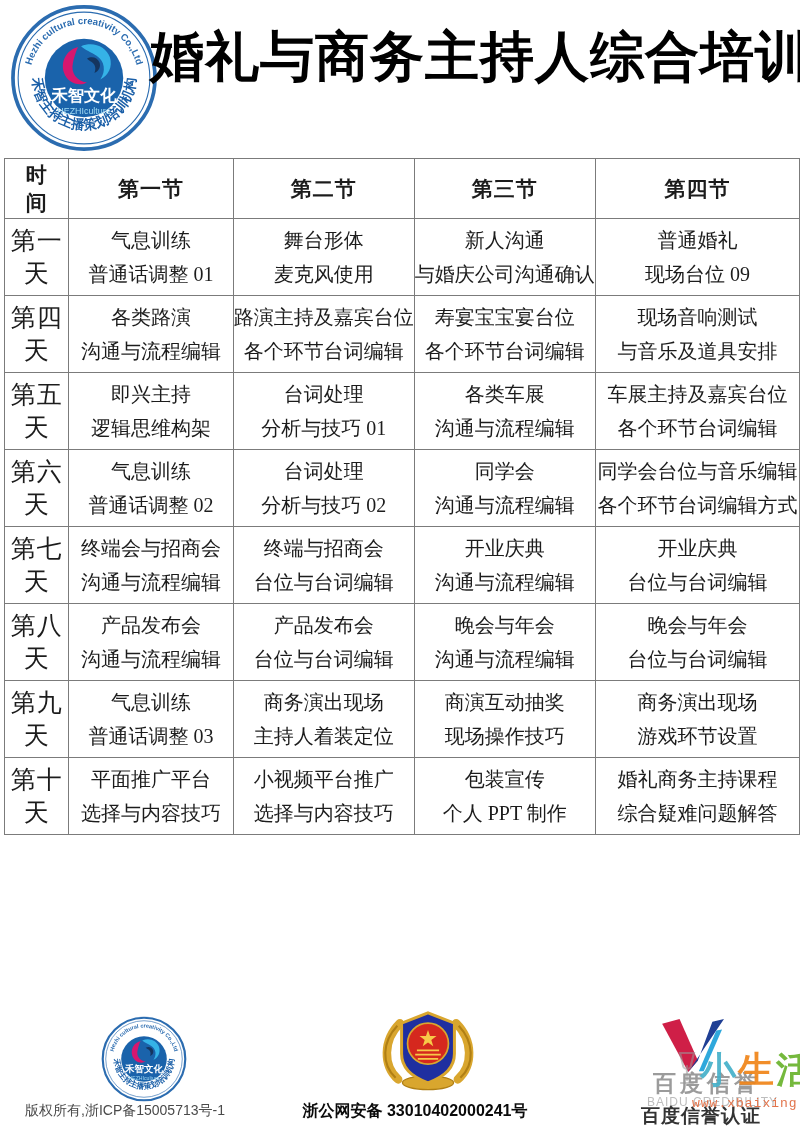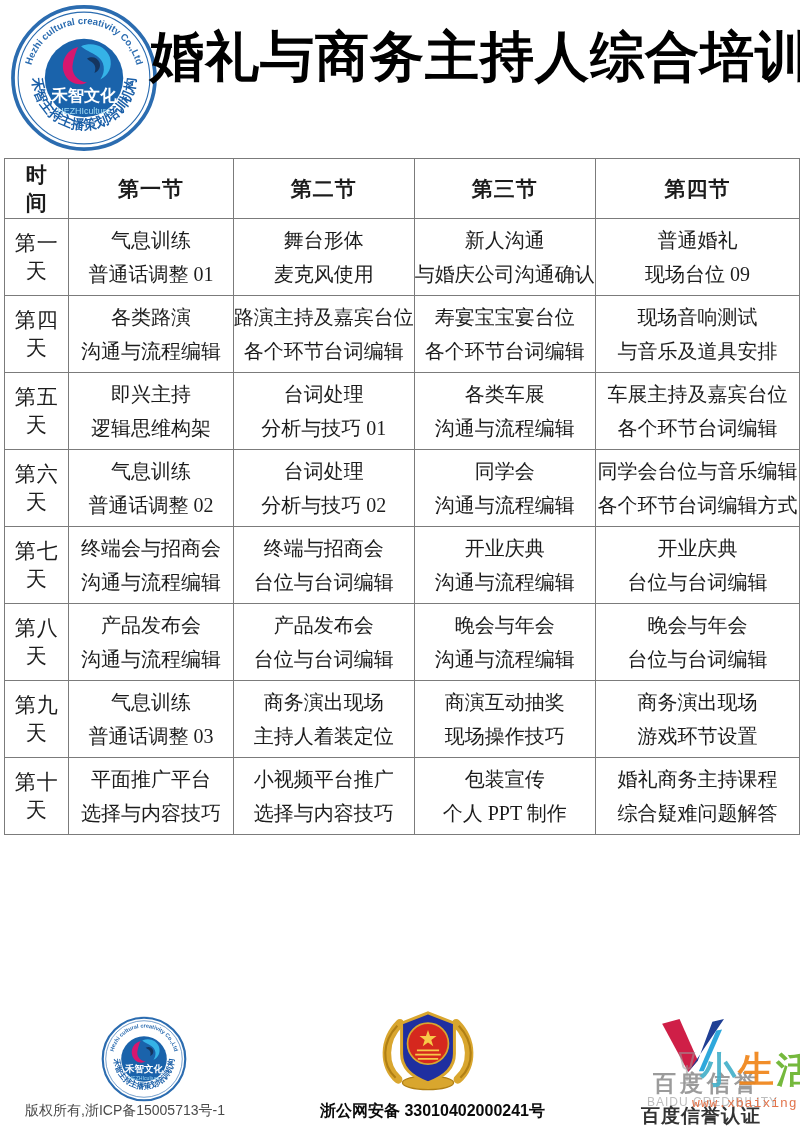--- a/index.html
+++ b/index.html
@@ -20,31 +20,31 @@
   .course-table{
     position:absolute;left:4px;top:158px;border-collapse:collapse;table-layout:fixed;padding-left:24px;
   }
   .course-table th,.course-table td{
     border:1px solid #7b7b7b;text-align:center;vertical-align:middle;
     color:#1c1c1c;padding:0;
   }
   .course-table thead tr{height:60px;}
   .course-table tbody tr{height:77px;}
   .course-table th{font-size:21px;font-weight:bold;letter-spacing:1px;}
-  .course-table td.day{font-size:21px;letter-spacing:1px;}
+  .course-table td.day{font-size:25px;letter-spacing:1px;}
   .course-table td .line{font-size:20px;line-height:34px;white-space:nowrap;}
   
   .copyright{
     position:absolute;left:25px;top:1102px;width:240px;text-align:left;
     font-family:"Liberation Sans","DejaVu Sans",sans-serif;
     font-size:14px;color:#4a4a4a;
   }
   .badge{position:absolute;left:372px;top:1001px;width:112px;height:98px;}
   .police-caption{
-    position:absolute;left:285px;top:1101px;width:260px;text-align:right;
+    position:absolute;left:285px;top:1101px;width:260px;text-align:center;
     font-family:"Liberation Sans","DejaVu Sans",sans-serif;
     font-size:16px;font-weight:bold;color:#0a0a0a;letter-spacing:0px;white-space:nowrap;
   }
   .baidu-v{position:absolute;left:656px;top:1017px;width:78px;height:58px;}
   .baidu-cn{
     position:absolute;left:653px;top:1068px;
     font-family:"Liberation Sans","DejaVu Sans",sans-serif;
     font-size:23px;font-weight:bold;color:#9b9b9b;letter-spacing:4px;white-space:nowrap;
   }
   .baidu-en{

